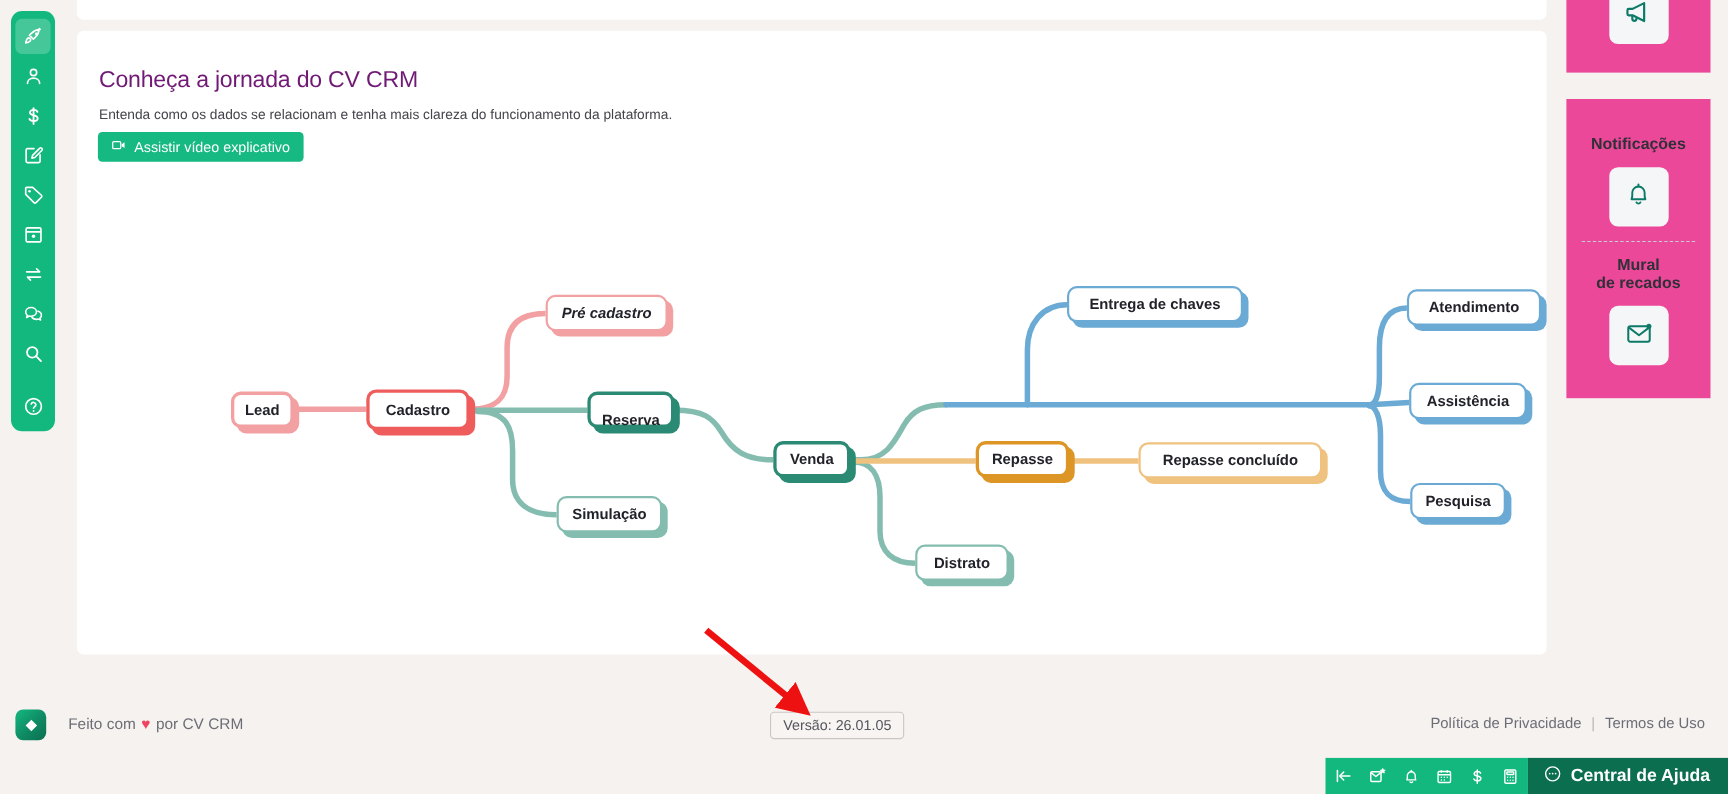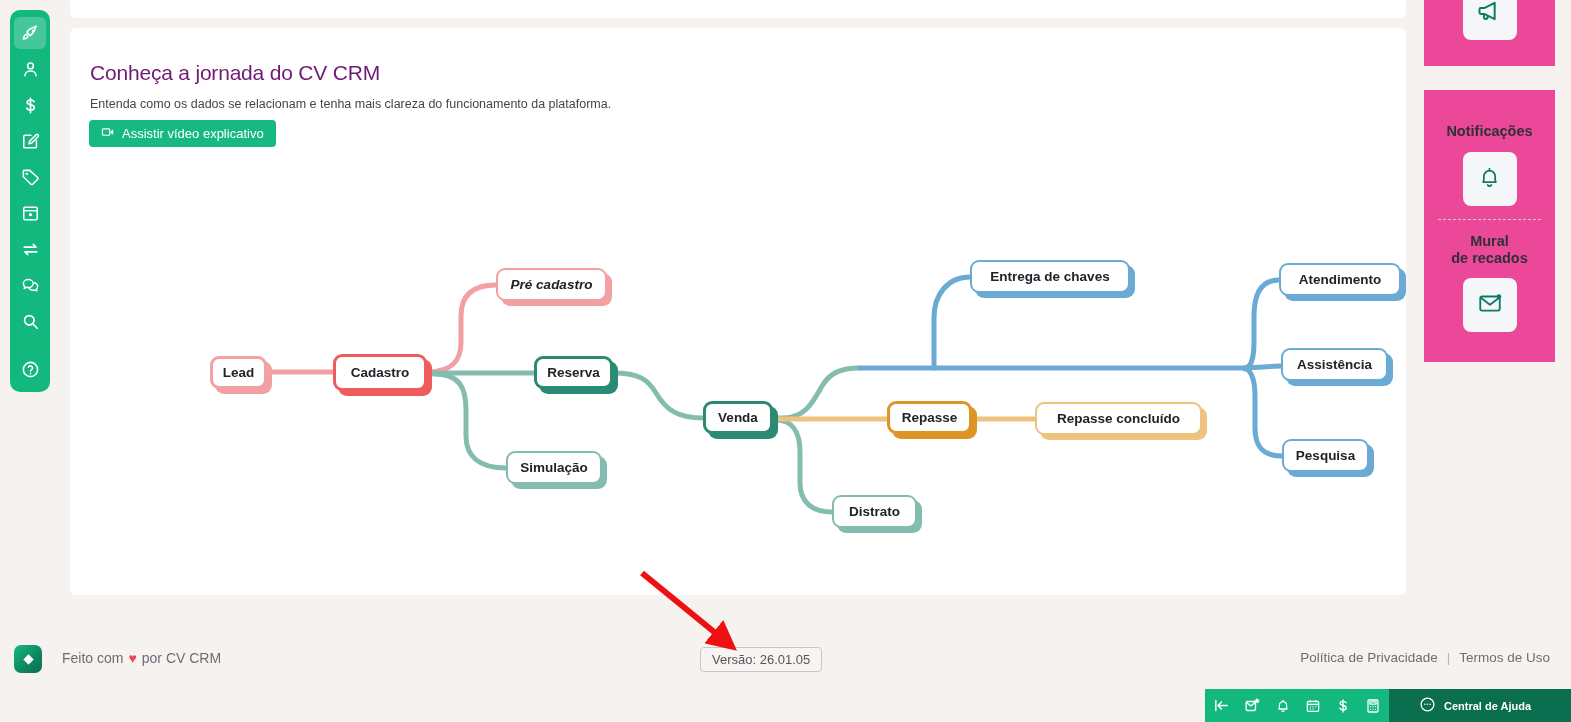--- a/index.html
+++ b/index.html
@@ -136,22 +136,22 @@
     width: 366px; height: 33px;
     display: flex; align-items: stretch;
   }
   .bb-icons {
     background: #13b87e; display: flex; align-items: center;
     padding: 0 8px; gap: 14px; flex: 0 0 auto;
   }
   .bb-icons > span { color: #fff; display: flex; align-items: center; }
   .bb-help {
     background: #0b6e4f; color: #fff; flex: 1;
-    display: flex; align-items: center; gap: 8px; padding-left: 30px;
-    font-size: 11px; font-weight: 700;
+    display: flex; align-items: center; gap: 8px; padding-left: 14px;
+    font-size: 16px; font-weight: 700;
   }
 
   
   .red-arrow { position: absolute; left: 620px; top: 560px; pointer-events: none; }
 </style>
 </head>
 <body>
 
 <div id="root">
 
@@ -303,21 +303,21 @@
       </div>
 
       <div class="node thin" style="--nc:#f2a0a2; left:426px; top:240px; width:111px; height:33px;font-style:italic;">
         <span class="lbl">Pré cadastro</span>
       </div>
 
       <div class="node thin" style="--nc:#84bdb0; left:436px; top:423px; width:96px; height:33px;">
         <span class="lbl">Simulação</span>
       </div>
 
-      <div class="node" style="--nc:#2b8a73; left:464px; top:328px; width:79px; height:33px;">
+      <div class="node" style="--nc:#2b8a73; left:464px; top:328px; width:79px; height:33px;align-items:flex-end;">
         <span class="lbl">Reserva</span>
       </div>
 
       <div class="node" style="--nc:#2b8a73; left:633px; top:373px; width:70px; height:33px;">
         <span class="lbl">Venda</span>
       </div>
 
       <div class="node thin" style="--nc:#84bdb0; left:762px; top:467px; width:85px; height:33px;">
         <span class="lbl">Distrato</span>
       </div>

